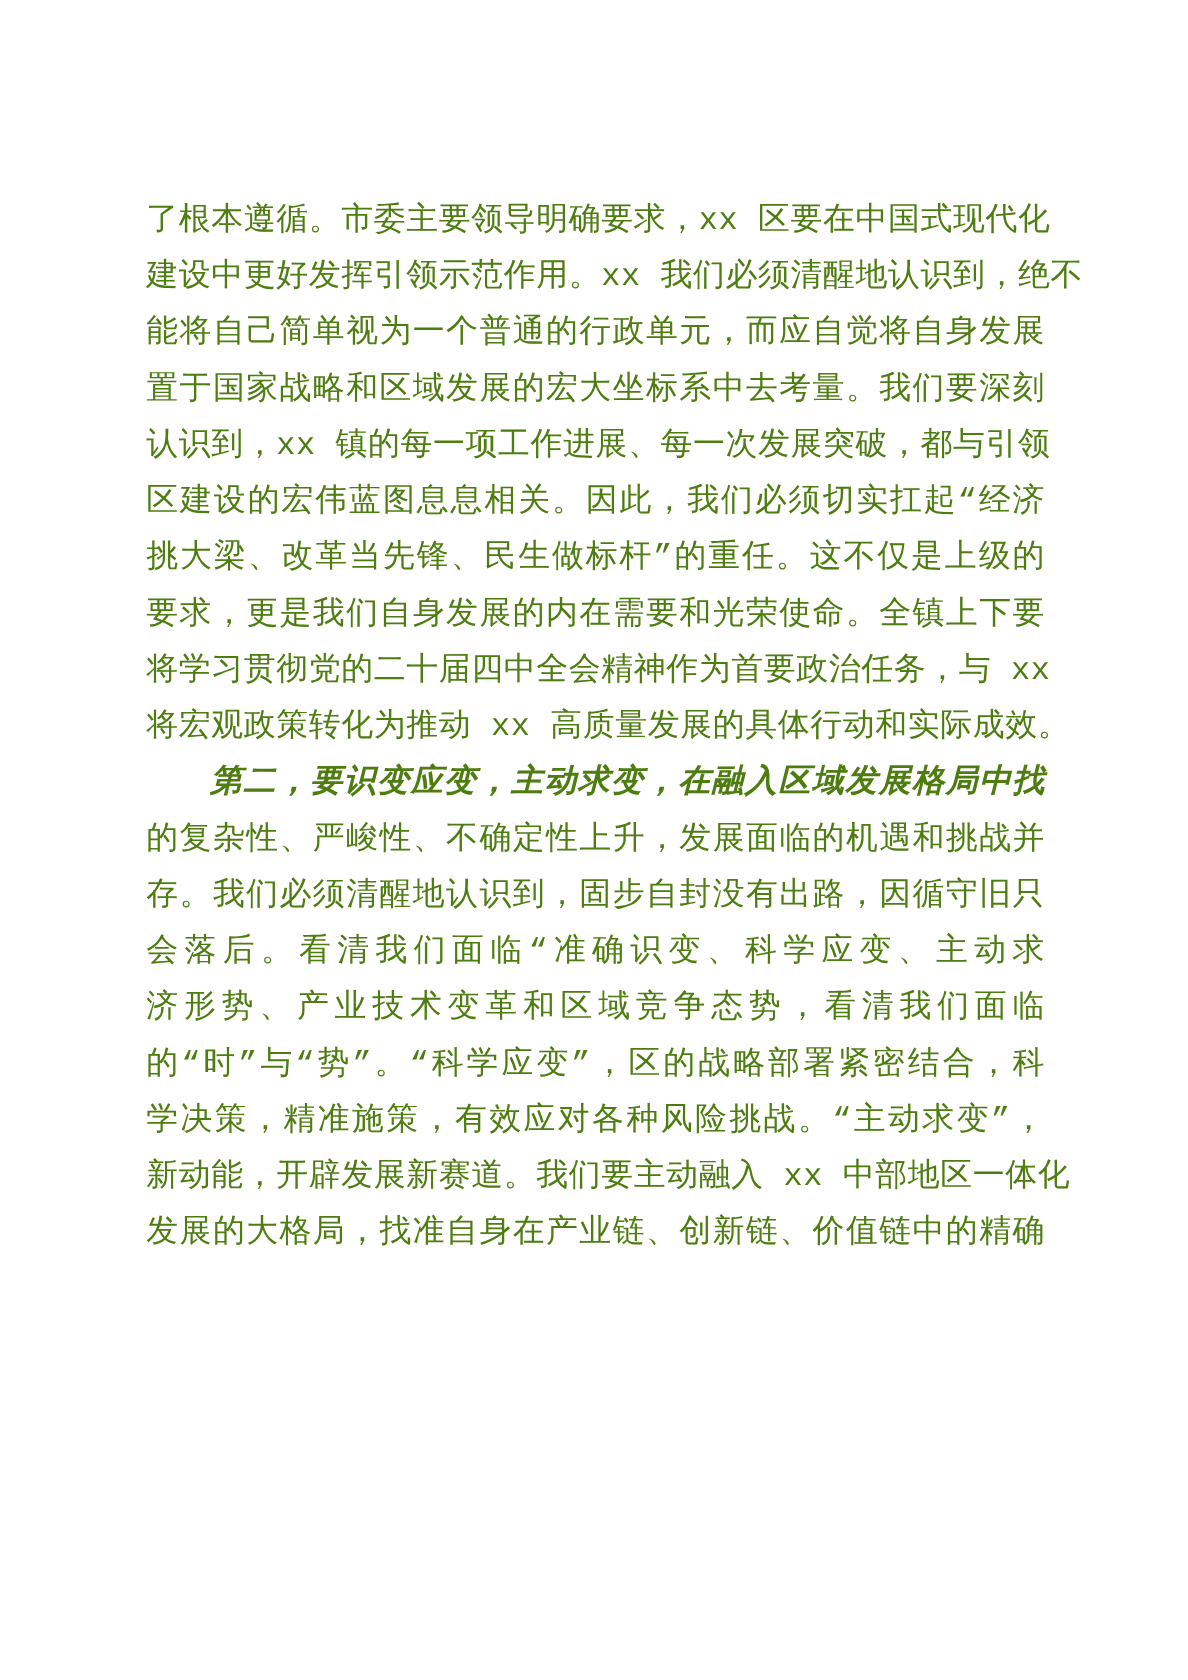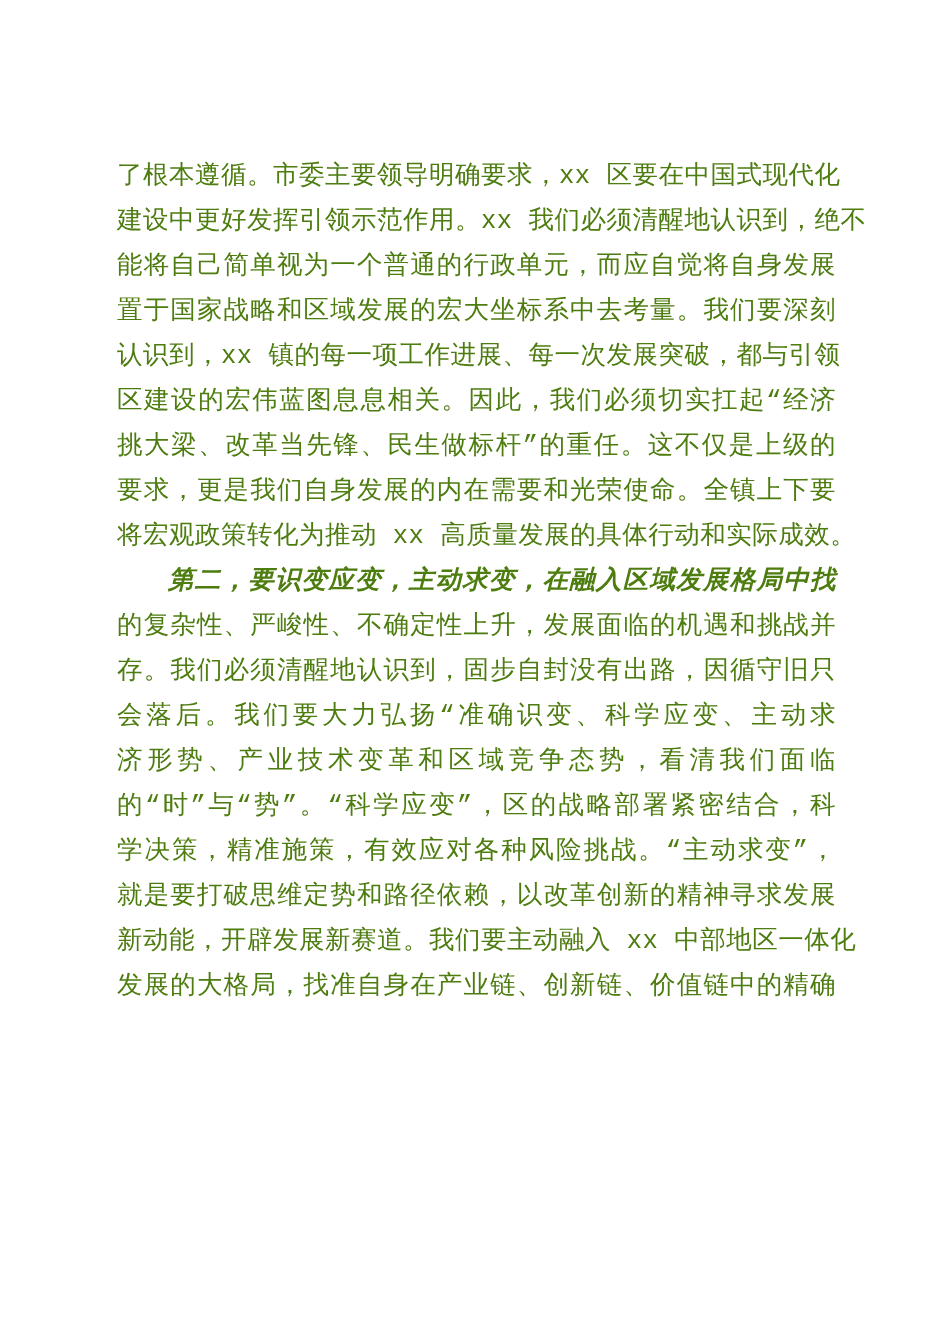--- a/index.html
+++ b/index.html
@@ -58,28 +58,28 @@
   <div class="doc-body" id="doc-body">
       <div class="paragraph">
         <div class="text-line"><span class="seg-normal">了根本遵循。市委主要领导明确要求，xx 区要在中国式现代化</span></div>
         <div class="text-line"><span class="seg-normal">建设中更好发挥引领示范作用。xx 我们必须清醒地认识到，绝不</span></div>
         <div class="text-line"><span class="seg-normal">能将自己简单视为一个普通的行政单元，而应自觉将自身发展</span></div>
         <div class="text-line"><span class="seg-normal">置于国家战略和区域发展的宏大坐标系中去考量。我们要深刻</span></div>
         <div class="text-line"><span class="seg-normal">认识到，xx 镇的每一项工作进展、每一次发展突破，都与引领</span></div>
         <div class="text-line"><span class="seg-normal">区建设的宏伟蓝图息息相关。因此，我们必须切实扛起“经济</span></div>
         <div class="text-line"><span class="seg-normal">挑大梁、改革当先锋、民生做标杆”的重任。这不仅是上级的</span></div>
         <div class="text-line"><span class="seg-normal">要求，更是我们自身发展的内在需要和光荣使命。全镇上下要</span></div>
+        <div class="text-line"><span class="seg-normal">将学习贯彻党的二十届四中全会精神作为首要政治任务，与 xx</span></div>
         <div class="text-line final"><span class="seg-normal">将宏观政策转化为推动 xx 高质量发展的具体行动和实际成效。</span></div>
       </div>
       <div class="paragraph">
         <div class="text-line indent"><span class="seg-lead">第二，要识变应变，主动求变，在融入区域发展格局中找</span></div>
         <div class="text-line"><span class="seg-normal">的复杂性、严峻性、不确定性上升，发展面临的机遇和挑战并</span></div>
         <div class="text-line"><span class="seg-normal">存。我们必须清醒地认识到，固步自封没有出路，因循守旧只</span></div>
-        <div class="text-line"><span class="seg-normal">会落后。我们要大力弘扬“准确识变、科学应变、主动求</span></div>
+        <div class="text-line"><span class="seg-normal">会落后。看清我们面临“准确识变、科学应变、主动求</span></div>
         <div class="text-line"><span class="seg-normal">济形势、产业技术变革和区域竞争态势，看清我们面临</span></div>
         <div class="text-line"><span class="seg-normal">的“时”与“势”。“科学应变”，区的战略部署紧密结合，科</span></div>
         <div class="text-line"><span class="seg-normal">学决策，精准施策，有效应对各种风险挑战。“主动求变”，</span></div>
-        <div class="text-line"><span class="seg-normal">就是要打破思维定势和路径依赖，以改革创新的精神寻求发展</span></div>
         <div class="text-line"><span class="seg-normal">新动能，开辟发展新赛道。我们要主动融入 xx 中部地区一体化</span></div>
         <div class="text-line"><span class="seg-normal">发展的大格局，找准自身在产业链、创新链、价值链中的精确</span></div>
       </div>
     </div>
 </div>
 
 </body></html>

